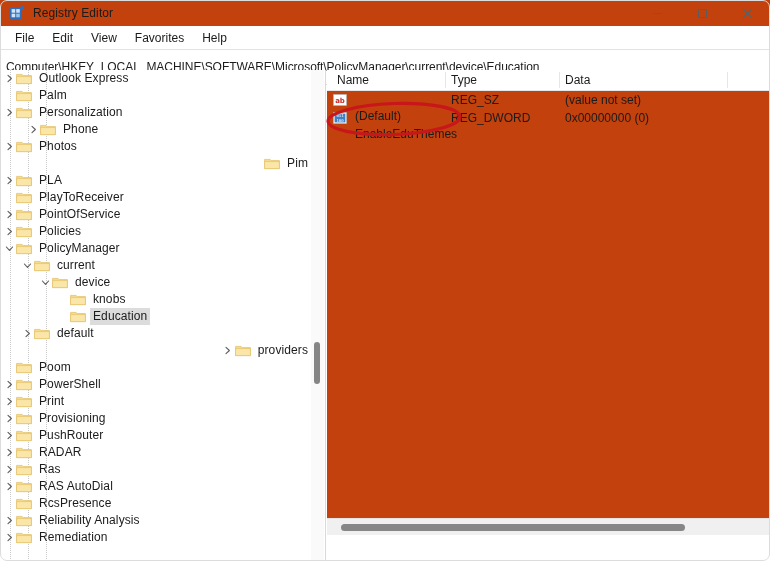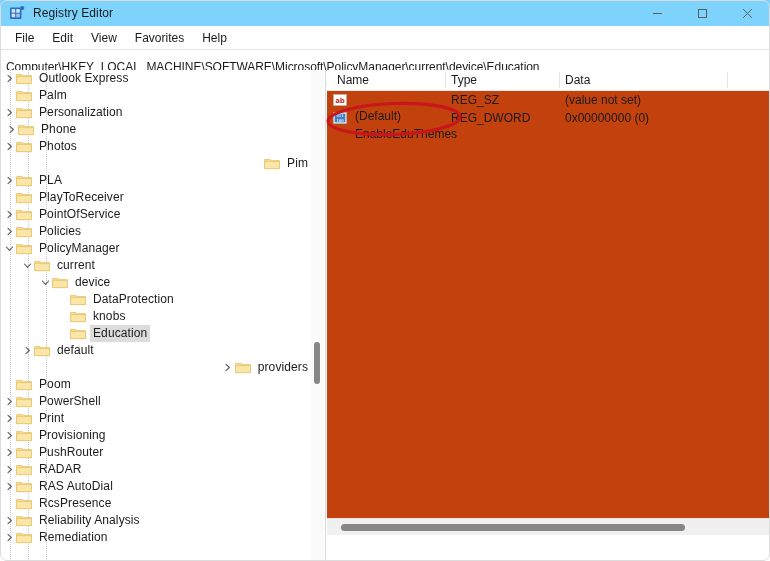--- a/index.html
+++ b/index.html
@@ -17,21 +17,21 @@
     width: 770px; height: 561px;
     background: #ffffff;
     box-sizing: border-box;
     overflow: hidden;
   }
 
   
   .titlebar {
     position: absolute; left: 0; top: 0;
     width: 770px; height: 26px;
-    background: #7dd3fc;
+    background: #c2410c;
     border-bottom: 1px solid #f3f3f3;
     display: flex; align-items: center;
   }
   .app-icon {
     width: 16px; height: 16px;
     margin-left: 9px; margin-right: 8px;
     position: relative; flex: none;
   }
   .app-icon .glyph { display:block; }
   .title-text {
@@ -322,21 +322,21 @@
               </svg>
             </span>
             <span class="folder">
               <svg width="16" height="13" viewBox="0 0 16 13">
                 <path d="M0.6 2.4 L0.6 11.6 L15.4 11.6 L15.4 3.6 L7.3 3.6 L6.1 2.4 Z" fill="#f7d98a" stroke="#e0bd62" stroke-width="0.7"></path>
                 <path d="M0.6 4.6 L15.4 4.6 L15.4 11.6 L0.6 11.6 Z" fill="#fbe6a9" stroke="#e0bd62" stroke-width="0.6"></path>
               </svg>
             </span>
             <span class="label">Personalization</span>
           </div>
-          <div class="tree-row" style="padding-left: 4px;">
+          <div class="tree-row" style="padding-left: 10px; margin-left: 16px;">
             <span class="chev">
               <svg width="9" height="9" viewBox="0 0 9 9">
                 <polyline points="3,1.4 6.4,4.5 3,7.6" fill="none" stroke="#5c5c5c" stroke-width="1.1" stroke-linecap="round" stroke-linejoin="round"></polyline>
               </svg>
             </span>
             <span class="folder">
               <svg width="16" height="13" viewBox="0 0 16 13">
                 <path d="M0.6 2.4 L0.6 11.6 L15.4 11.6 L15.4 3.6 L7.3 3.6 L6.1 2.4 Z" fill="#f7d98a" stroke="#e0bd62" stroke-width="0.7"></path>
                 <path d="M0.6 4.6 L15.4 4.6 L15.4 11.6 L0.6 11.6 Z" fill="#fbe6a9" stroke="#e0bd62" stroke-width="0.6"></path>
               </svg>
@@ -462,30 +462,20 @@
             <span class="label">device</span>
           </div>
           <div class="tree-row" style="padding-left: 56px;">
             <span class="chev"></span>
             <span class="folder">
               <svg width="16" height="13" viewBox="0 0 16 13">
                 <path d="M0.6 2.4 L0.6 11.6 L15.4 11.6 L15.4 3.6 L7.3 3.6 L6.1 2.4 Z" fill="#f7d98a" stroke="#e0bd62" stroke-width="0.7"></path>
                 <path d="M0.6 4.6 L15.4 4.6 L15.4 11.6 L0.6 11.6 Z" fill="#fbe6a9" stroke="#e0bd62" stroke-width="0.6"></path>
               </svg>
             </span>
-            <span class="label">DataProtection</span>
-          </div>
-          <div class="tree-row" style="padding-left: 56px;">
-            <span class="chev"></span>
-            <span class="folder">
-              <svg width="16" height="13" viewBox="0 0 16 13">
-                <path d="M0.6 2.4 L0.6 11.6 L15.4 11.6 L15.4 3.6 L7.3 3.6 L6.1 2.4 Z" fill="#f7d98a" stroke="#e0bd62" stroke-width="0.7"></path>
-                <path d="M0.6 4.6 L15.4 4.6 L15.4 11.6 L0.6 11.6 Z" fill="#fbe6a9" stroke="#e0bd62" stroke-width="0.6"></path>
-              </svg>
-            </span>
             <span class="label">knobs</span>
           </div>
           <div class="tree-row selected" style="padding-left: 56px;">
             <span class="chev"></span>
             <span class="folder">
               <svg width="16" height="13" viewBox="0 0 16 13">
                 <path d="M0.6 2.4 L0.6 11.6 L15.4 11.6 L15.4 3.6 L7.3 3.6 L6.1 2.4 Z" fill="#f7d98a" stroke="#e0bd62" stroke-width="0.7"></path>
                 <path d="M0.6 4.6 L15.4 4.6 L15.4 11.6 L0.6 11.6 Z" fill="#fbe6a9" stroke="#e0bd62" stroke-width="0.6"></path>
               </svg>
             </span>
@@ -591,20 +581,34 @@
                 <polyline points="3,1.4 6.4,4.5 3,7.6" fill="none" stroke="#5c5c5c" stroke-width="1.1" stroke-linecap="round" stroke-linejoin="round"></polyline>
               </svg>
             </span>
             <span class="folder">
               <svg width="16" height="13" viewBox="0 0 16 13">
                 <path d="M0.6 2.4 L0.6 11.6 L15.4 11.6 L15.4 3.6 L7.3 3.6 L6.1 2.4 Z" fill="#f7d98a" stroke="#e0bd62" stroke-width="0.7"></path>
                 <path d="M0.6 4.6 L15.4 4.6 L15.4 11.6 L0.6 11.6 Z" fill="#fbe6a9" stroke="#e0bd62" stroke-width="0.6"></path>
               </svg>
             </span>
             <span class="label">RADAR</span>
+          </div>
+          <div class="tree-row" style="padding-left: 2px;">
+            <span class="chev">
+              <svg width="9" height="9" viewBox="0 0 9 9">
+                <polyline points="3,1.4 6.4,4.5 3,7.6" fill="none" stroke="#5c5c5c" stroke-width="1.1" stroke-linecap="round" stroke-linejoin="round"></polyline>
+              </svg>
+            </span>
+            <span class="folder">
+              <svg width="16" height="13" viewBox="0 0 16 13">
+                <path d="M0.6 2.4 L0.6 11.6 L15.4 11.6 L15.4 3.6 L7.3 3.6 L6.1 2.4 Z" fill="#f7d98a" stroke="#e0bd62" stroke-width="0.7"></path>
+                <path d="M0.6 4.6 L15.4 4.6 L15.4 11.6 L0.6 11.6 Z" fill="#fbe6a9" stroke="#e0bd62" stroke-width="0.6"></path>
+              </svg>
+            </span>
+            <span class="label">Ras</span>
           </div>
           <div class="tree-row" style="padding-left: 2px;">
             <span class="chev">
               <svg width="9" height="9" viewBox="0 0 9 9">
                 <polyline points="3,1.4 6.4,4.5 3,7.6" fill="none" stroke="#5c5c5c" stroke-width="1.1" stroke-linecap="round" stroke-linejoin="round"></polyline>
               </svg>
             </span>
             <span class="folder">
               <svg width="16" height="13" viewBox="0 0 16 13">
                 <path d="M0.6 2.4 L0.6 11.6 L15.4 11.6 L15.4 3.6 L7.3 3.6 L6.1 2.4 Z" fill="#f7d98a" stroke="#e0bd62" stroke-width="0.7"></path>

